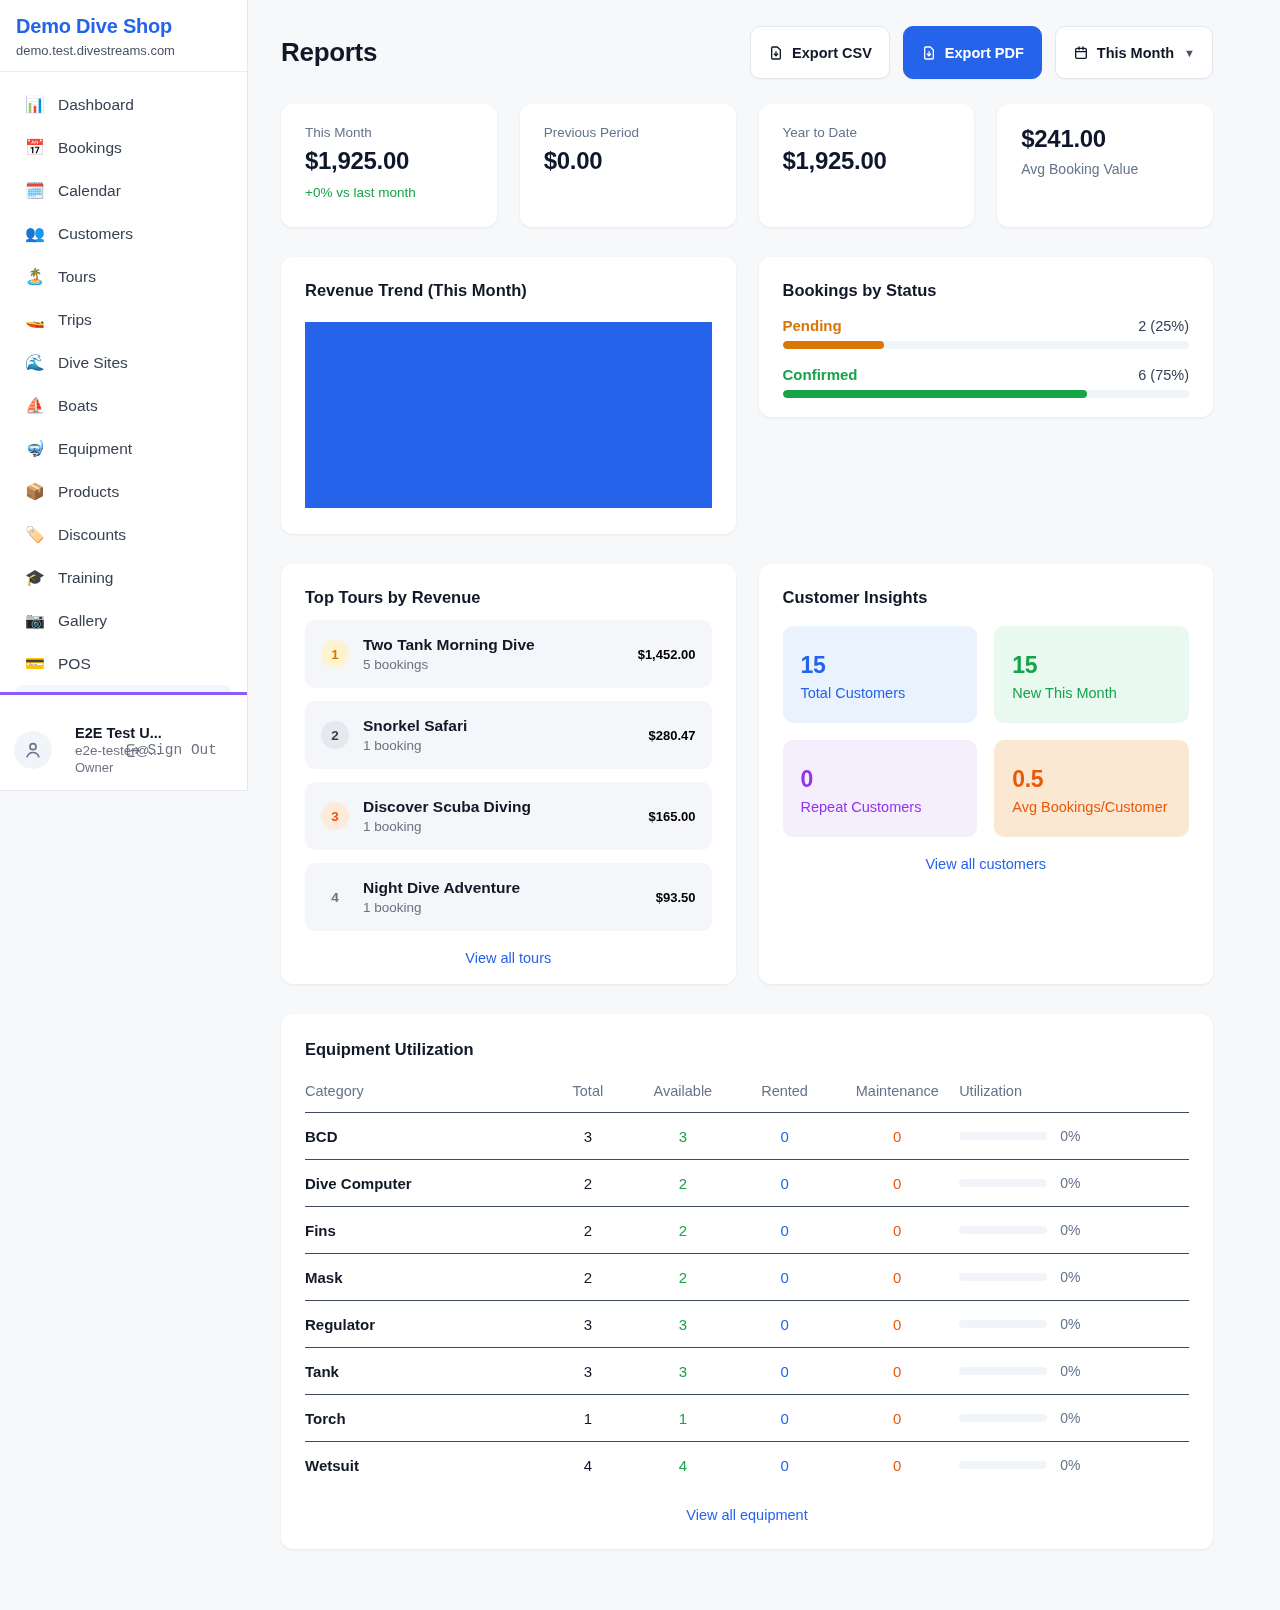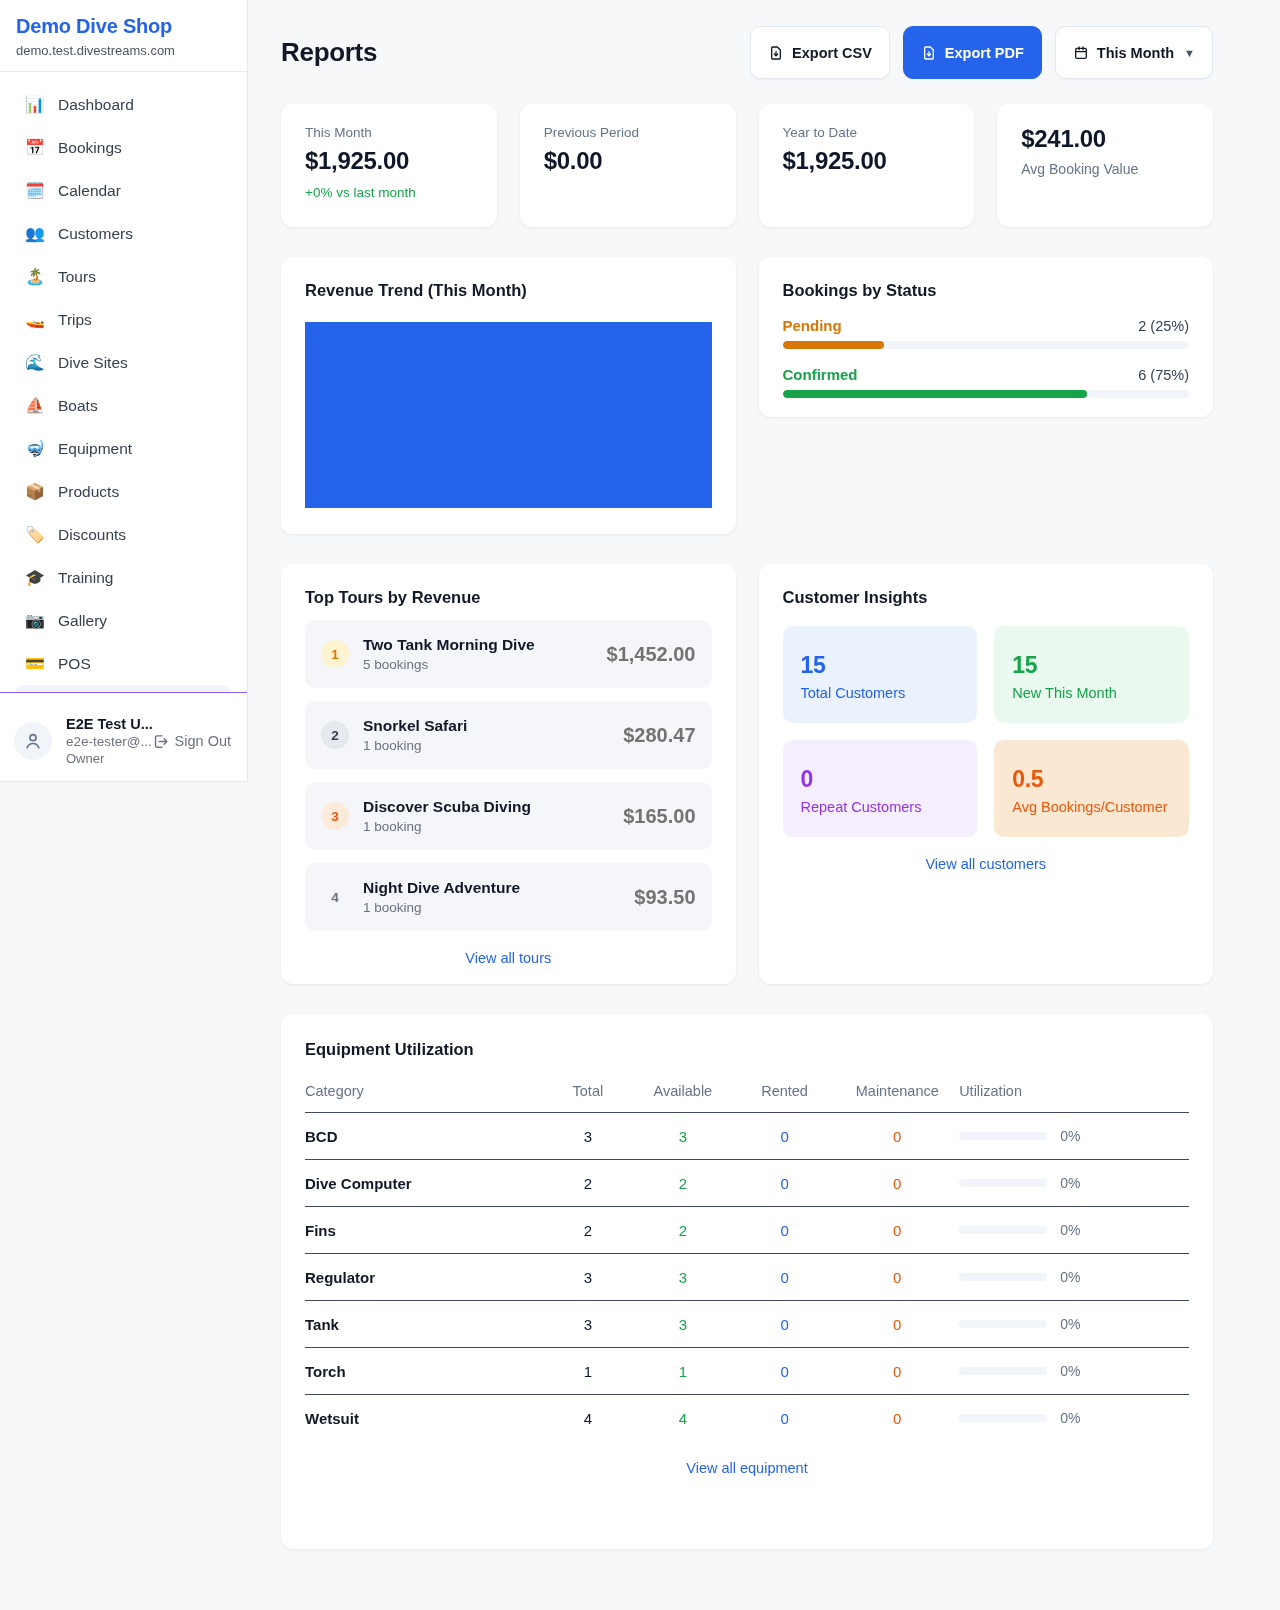--- a/index.html
+++ b/index.html
@@ -24,36 +24,36 @@
   .nav { padding: 11px 8px 0; }
   .nav-item {
     display: flex; align-items: center; gap: 13px;
     padding: 10px 17px; border-radius: 8px;
     font-size: 15.5px; color: #374151; cursor: pointer;
     height: 43px;
   }
   .nav-item .icon { width: 20px; font-size: 16px; text-align: center; flex: 0 0 20px; }
   .nav-selected-sliver { height: 7px; background: #eff6ff; border-radius: 8px 8px 0 0; margin: 0 8px; }
   .side-footer {
-    border-top: 1px solid #8b5cf6; padding: 23px 14px 15px;
-    display: flex; align-items: center; gap: 14px; position: relative;
+    border-top: 3px solid #8b5cf6; padding: 30px 14px 15px;
+    display: flex; align-items: center; gap: 23px; position: relative;
   }
   .avatar {
     width: 38px; height: 38px; border-radius: 50%; background: #f1f5f9;
     display: flex; align-items: center; justify-content: center; color: #64748b;
     flex: 0 0 38px;
   }
   .user-info { flex: 1; min-width: 0; }
   .user-name { font-size: 14.5px; font-weight: 700; color: #111827; white-space: nowrap; }
   .user-email { font-size: 13.5px; color: #6b7280; margin-top: 2px; white-space: nowrap; }
   .user-role { font-size: 13px; color: #6b7280; margin-top: 2px; }
   .signout {
     display: flex; align-items: center; gap: 6px;
     color: #6b7280; font-size: 14.5px; cursor: pointer; background: none; border: none;
-    font-family: Liberation Sans, sans-serif; padding: 0; margin-right: 2px;
+    font-family: Liberation Mono, monospace; padding: 0; margin-right: 16px;
   }
   
   .main { margin-left: 248px; padding: 26px 67px 75px 33px; }
   .page-header { display: flex; align-items: center; justify-content: space-between; }
   .page-title { font-size: 26px; font-weight: 800; letter-spacing: -.3px; color: #111827; }
   .header-actions { display: flex; gap: 13px; }
   .btn {
     display: inline-flex; align-items: center; gap: 8px;
     height: 53px; padding: 0 17px; border-radius: 10px;
     font-size: 14.5px; font-weight: 700; font-family: inherit; cursor: pointer;
@@ -105,21 +105,21 @@
     display: flex; align-items: center; justify-content: center;
     font-size: 13.5px; font-weight: 700;
   }
   .rank-1 { background: #fdf3d0; color: #d97706; }
   .rank-2 { background: #e5e8ec; color: #374151; }
   .rank-3 { background: #fceadb; color: #ea580c; }
   .rank-4 { background: transparent; color: #6b7280; }
   .tour-info { flex: 1; min-width: 0; }
   .tour-name { font-size: 15.5px; font-weight: 700; color: #111827; }
   .tour-bookings { font-size: 13.5px; color: #6b7280; margin-top: 3px; }
-  .tour-revenue { font-size: 20px; font-weight: 800; color: #737373; }
+  .tour-revenue { font-size: 13px; font-weight: 800; color: #000000; }
   .view-link {
     display: block; text-align: center; margin-top: 19px;
     color: #2563eb; font-size: 14.5px; text-decoration: none; cursor: pointer;
   }
   
   .insight-grid { display: grid; grid-template-columns: 1fr 1fr; gap: 17px; margin-top: 19px; }
   .insight-tile { border-radius: 10px; padding: 26px 18px; height: 97px; }
   .insight-value { font-size: 23px; font-weight: 800; letter-spacing: -.3px; }
   .insight-label { font-size: 14.5px; margin-top: 6px; }
   .tile-blue   { background: #eaf2fe; } .tile-blue .insight-value,   .tile-blue .insight-label   { color: #2563eb; }
@@ -449,20 +449,35 @@
             <td>
               <div class="util-cell">
                 <div class="util-track">
                   <div class="util-fill" style="width: 0%;"></div>
                 </div>
                 <span class="util-pct">0%</span>
               </div>
             </td>
           </tr>
           <tr>
+            <td class="cat">Mask</td>
+            <td class="c">2</td>
+            <td class="c available">2</td>
+            <td class="c rented">0</td>
+            <td class="c maintenance">0</td>
+            <td>
+              <div class="util-cell">
+                <div class="util-track">
+                  <div class="util-fill" style="width: 0%;"></div>
+                </div>
+                <span class="util-pct">0%</span>
+              </div>
+            </td>
+          </tr>
+          <tr>
             <td class="cat">Regulator</td>
             <td class="c">3</td>
             <td class="c available">3</td>
             <td class="c rented">0</td>
             <td class="c maintenance">0</td>
             <td>
               <div class="util-cell">
                 <div class="util-track">
                   <div class="util-fill" style="width: 0%;"></div>
                 </div>

